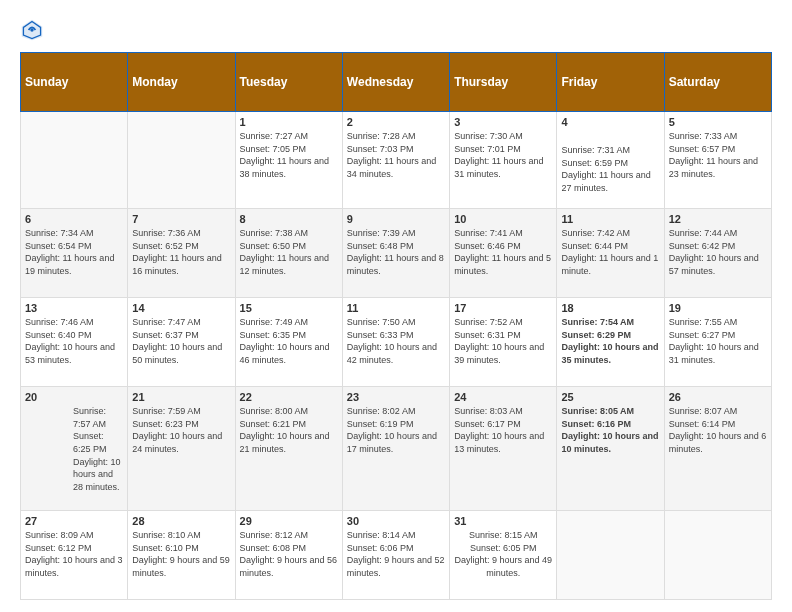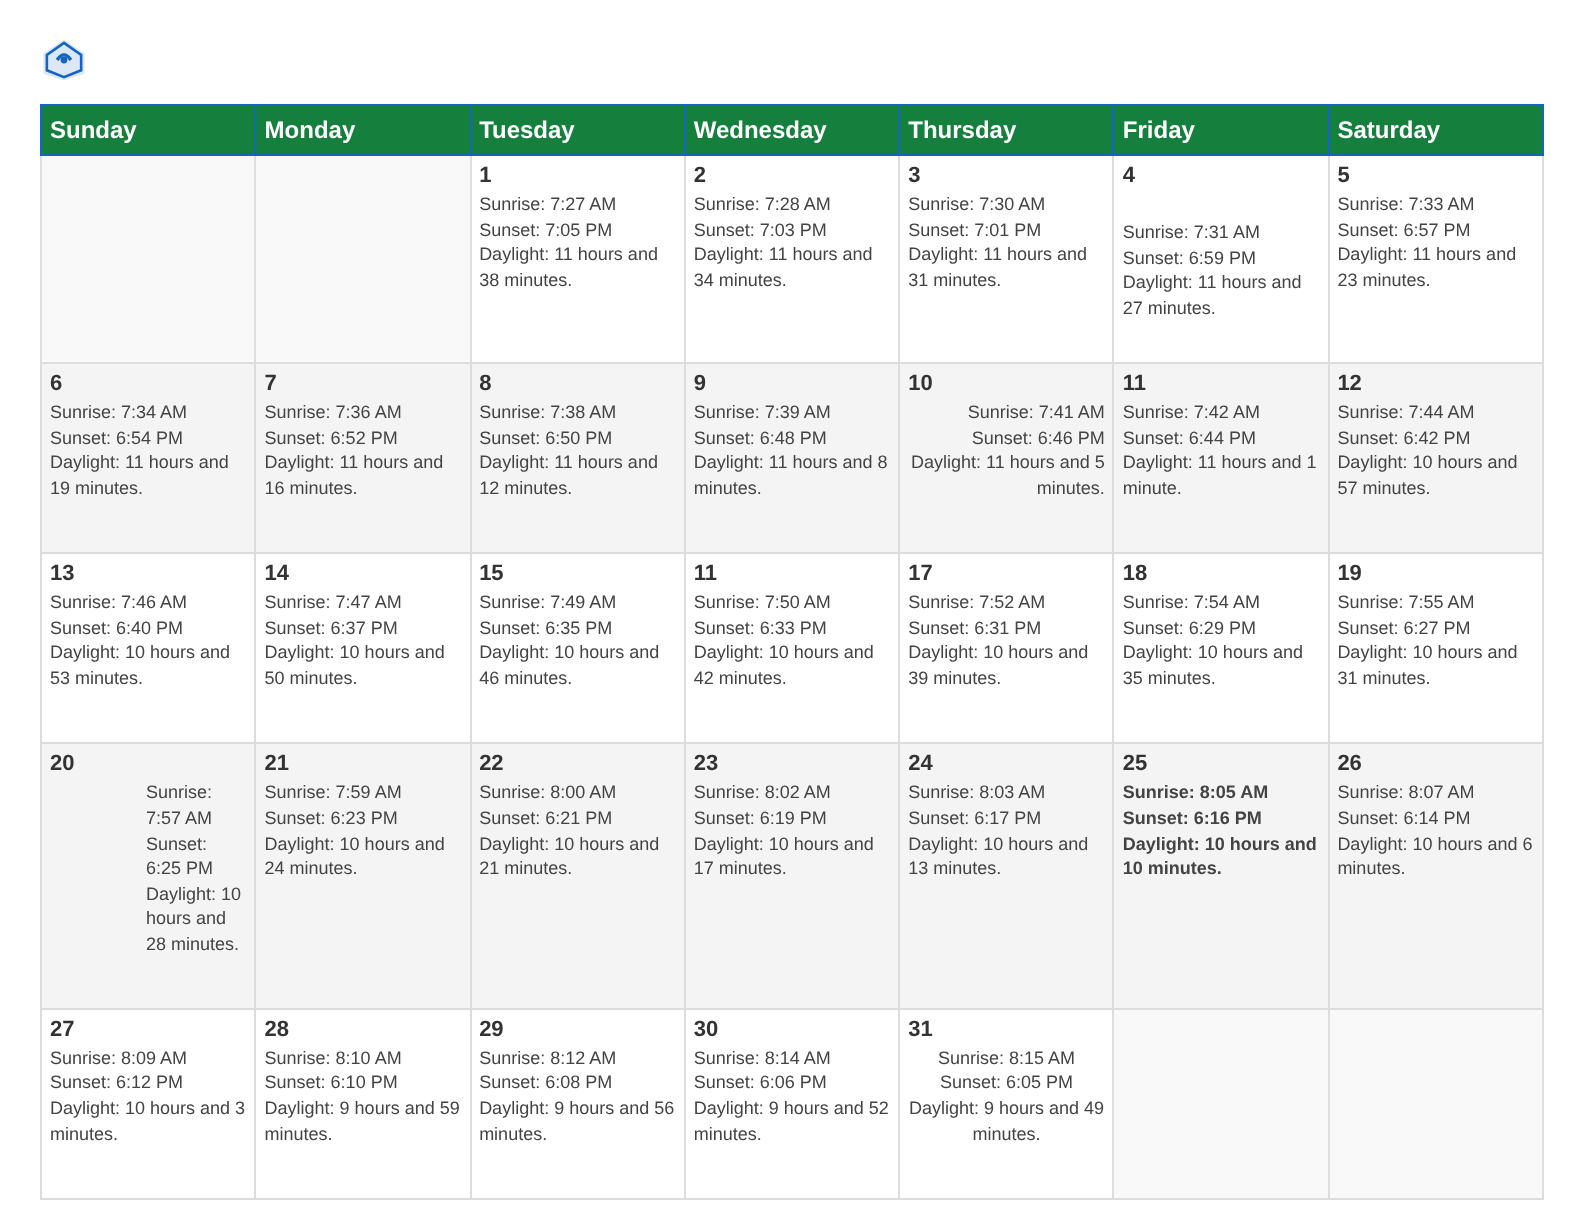--- a/index.html
+++ b/index.html
@@ -52,25 +52,25 @@
       font-size: 14px;
       color: #555;
     }
     .calendar {
       flex: 1;
       border-collapse: collapse;
       width: 100%;
       table-layout: fixed;
     }
     .calendar th {
-      background-color: #15803d;
+      background-color: #a16207;
       color: white;
       font-size: 12px;
       font-weight: 600;
-      padding: 5px 4px;
+      padding: 22px 4px;
       text-align: left;
       border: 1px solid #1565c0;
     }
     .calendar td {
       border: 1px solid #ddd;
       vertical-align: top;
       padding: 4px 4px;
       font-size: 9.5px;
       color: #333;
       background: #fff;
@@ -185,21 +185,21 @@
 Daylight: 11 hours and 12 minutes.</div>
           </td>
           <td>
             <span class="day-num">9</span>
             <div class="day-info" style="white-space: pre-line;">Sunrise: 7:39 AM
 Sunset: 6:48 PM
 Daylight: 11 hours and 8 minutes.</div>
           </td>
           <td>
             <span class="day-num">10</span>
-            <div class="day-info" style="white-space: pre-line; text-align: right;">Sunrise: 7:41 AM
+            <div class="day-info" style="white-space: pre-line;">Sunrise: 7:41 AM
 Sunset: 6:46 PM
 Daylight: 11 hours and 5 minutes.</div>
           </td>
           <td>
             <span class="day-num">11</span>
             <div class="day-info" style="white-space: pre-line;">Sunrise: 7:42 AM
 Sunset: 6:44 PM
 Daylight: 11 hours and 1 minute.</div>
           </td>
           <td>
@@ -235,21 +235,21 @@
 Daylight: 10 hours and 42 minutes.</div>
           </td>
           <td>
             <span class="day-num">17</span>
             <div class="day-info" style="white-space: pre-line;">Sunrise: 7:52 AM
 Sunset: 6:31 PM
 Daylight: 10 hours and 39 minutes.</div>
           </td>
           <td>
             <span class="day-num">18</span>
-            <div class="day-info" style="white-space: pre-line;">Sunrise: 7:54 AM
+            <div class="day-info" style="white-space: pre-line; font-weight: bold;">Sunrise: 7:54 AM
 Sunset: 6:29 PM
 Daylight: 10 hours and 35 minutes.</div>
           </td>
           <td>
             <span class="day-num">19</span>
             <div class="day-info" style="white-space: pre-line;">Sunrise: 7:55 AM
 Sunset: 6:27 PM
 Daylight: 10 hours and 31 minutes.</div>
           </td>
         </tr>

